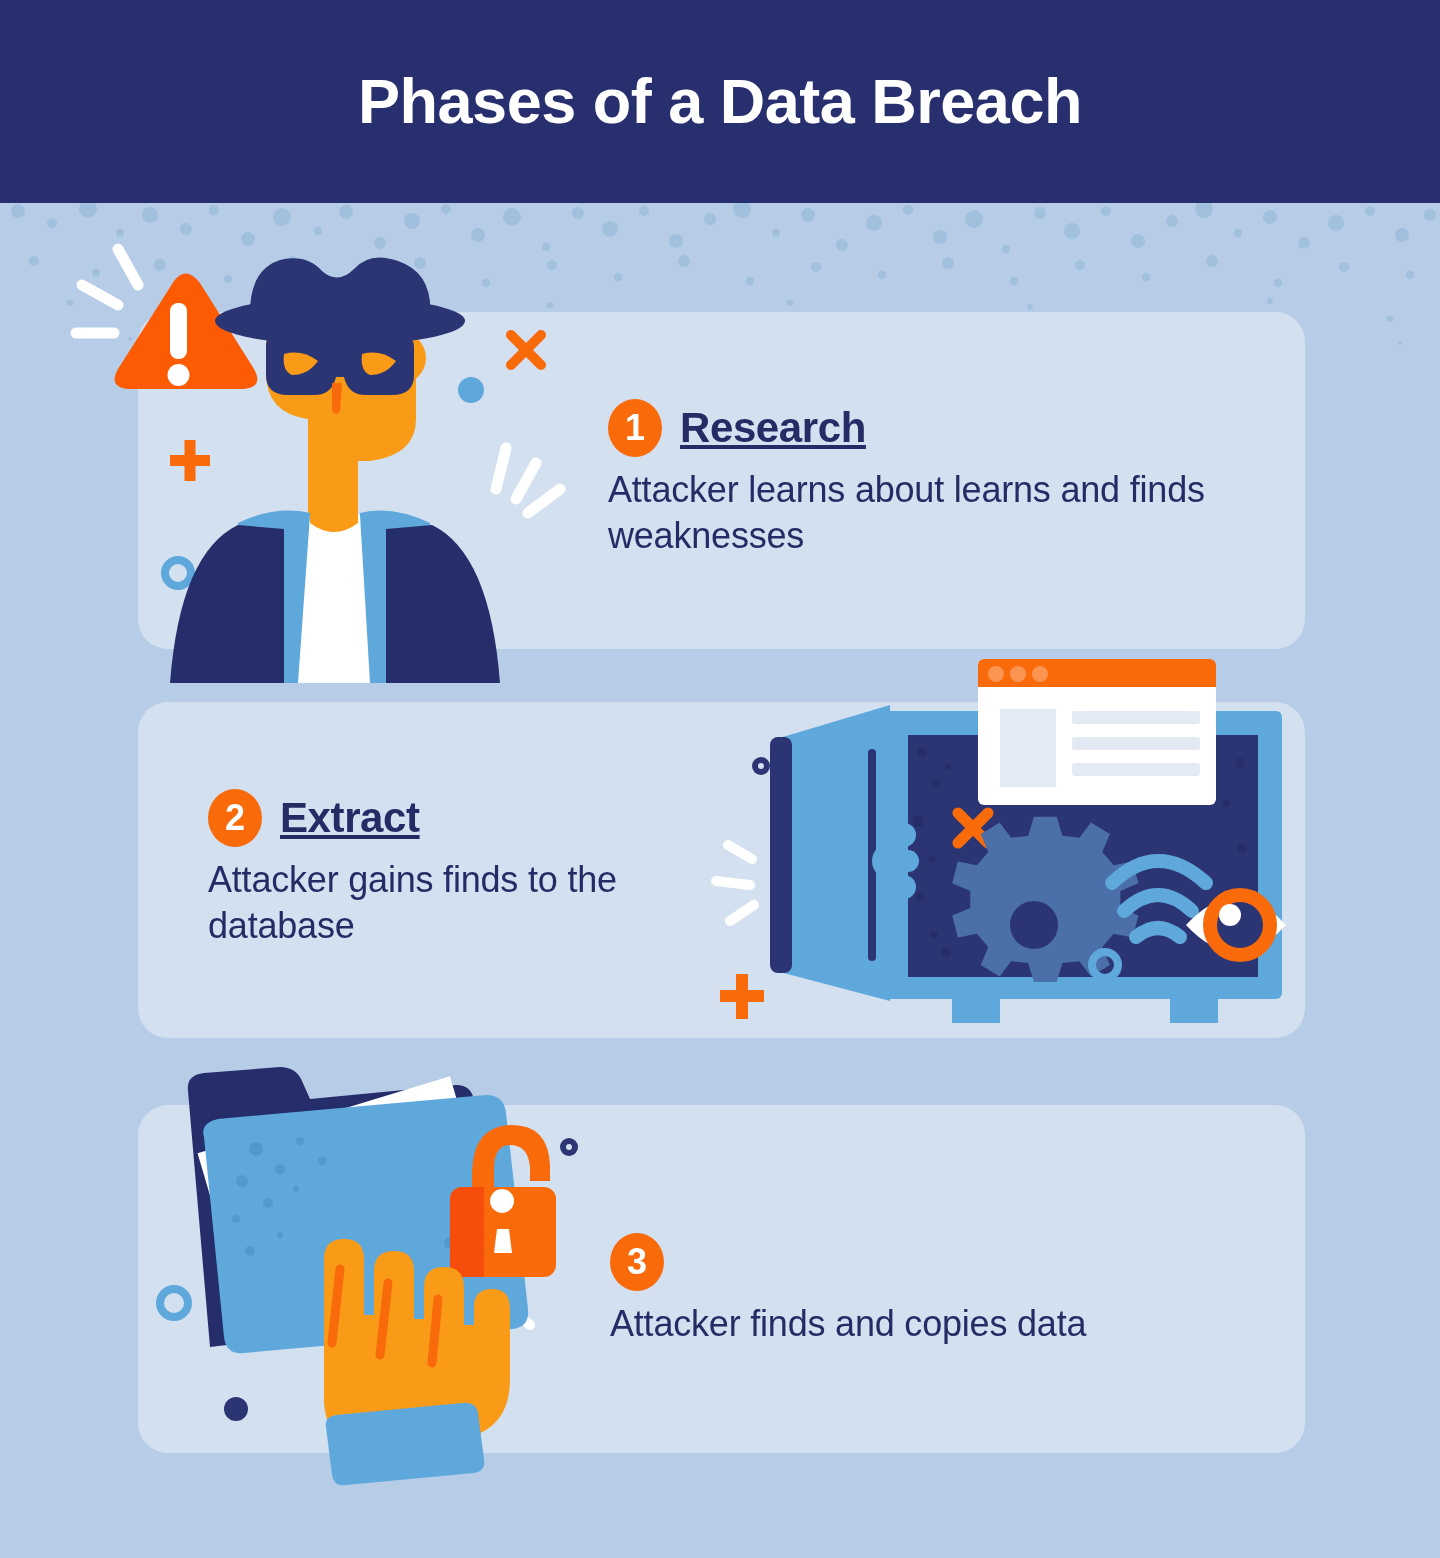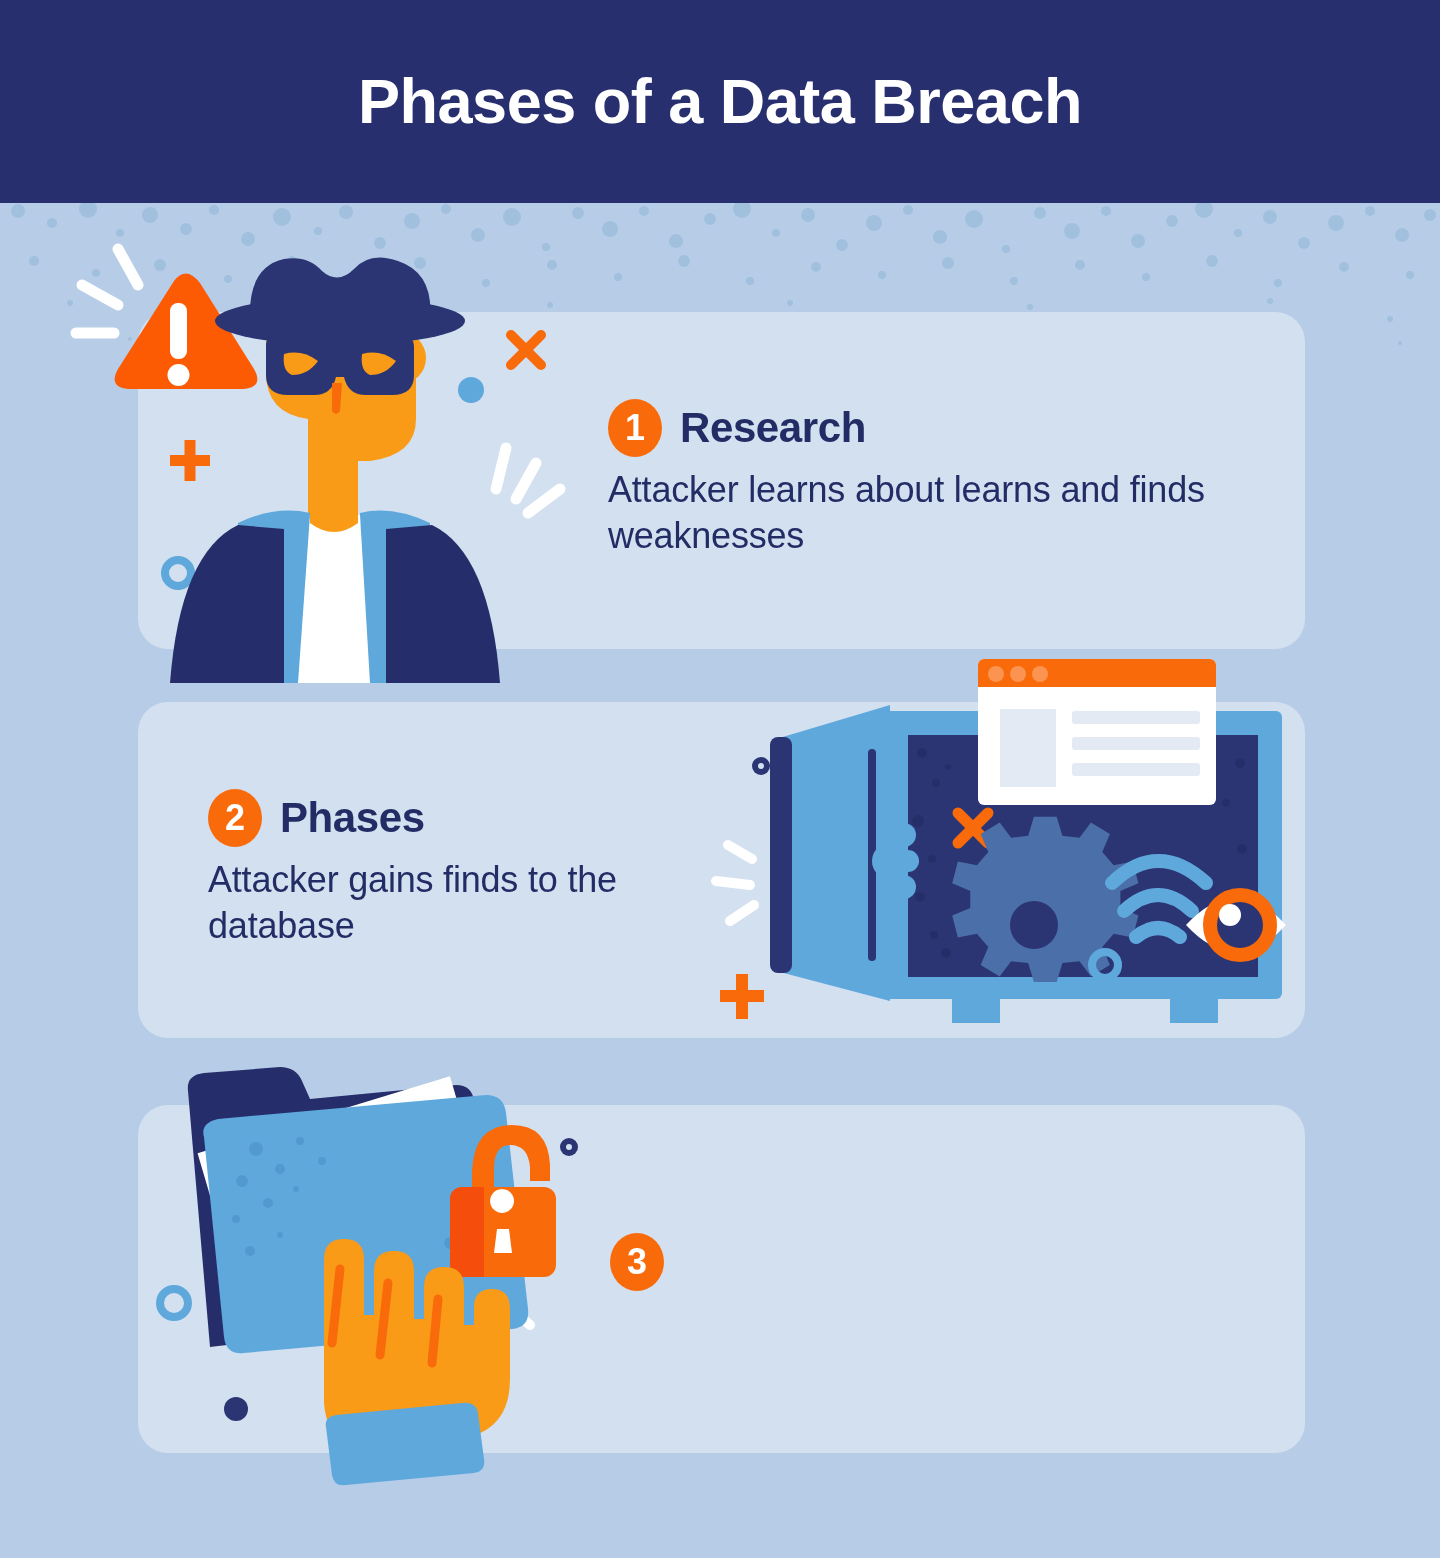--- a/index.html
+++ b/index.html
@@ -87,20 +87,21 @@
     align-items: center;
     justify-content: center;
     flex: 0 0 auto;
   }
   .step-title {
     color: #242c66;
     font-size: 42px;
     font-weight: bold;
     letter-spacing: -0.4px;
     line-height: 1;
+    text-decoration: underline;
   }
   .step-desc {
     color: #242c66;
     font-size: 36px;
     line-height: 1.28;
     letter-spacing: -0.2px;
   }
 
   
   .illus { position: absolute; pointer-events: none; }
@@ -288,21 +289,21 @@
       <span class="step-title">Research</span>
     </div>
     <div class="step-desc">Attacker learns about learns and finds weaknesses</div>
   </div>
 
   <div class="card" id="card-2"></div>
 
   <div class="textblock" id="text-2">
     <div class="step-head">
       <span class="step-badge">2</span>
-      <span class="step-title">Phases</span>
+      <span class="step-title">Extract</span>
     </div>
     <div class="step-desc">Attacker gains finds to the database</div>
   </div>
 
   <div class="illus" id="illus-2">
     <svg viewBox="0 0 620 400" width="620" height="400">
 
       <circle cx="61" cy="113" r="9" fill="#2b3573"></circle>
       <circle cx="61" cy="113" r="3" fill="#d3e0ef"></circle>
 
@@ -467,15 +468,16 @@
         <path d="M176 364 Q174 354 186 352 L312 340 Q326 338 328 350 L334 396
                  Q336 408 324 410 L196 422 Q184 424 182 412 Z" fill="#5fa8dc"></path>
       </g>
     </svg>
   </div>
 
   <div class="textblock" id="text-3">
     <div class="step-head">
       <span class="step-badge">3</span>
     </div>
+    <div class="step-desc">Attacker finds and copies data</div>
   </div>
 
 </div>
 
 </body></html>

